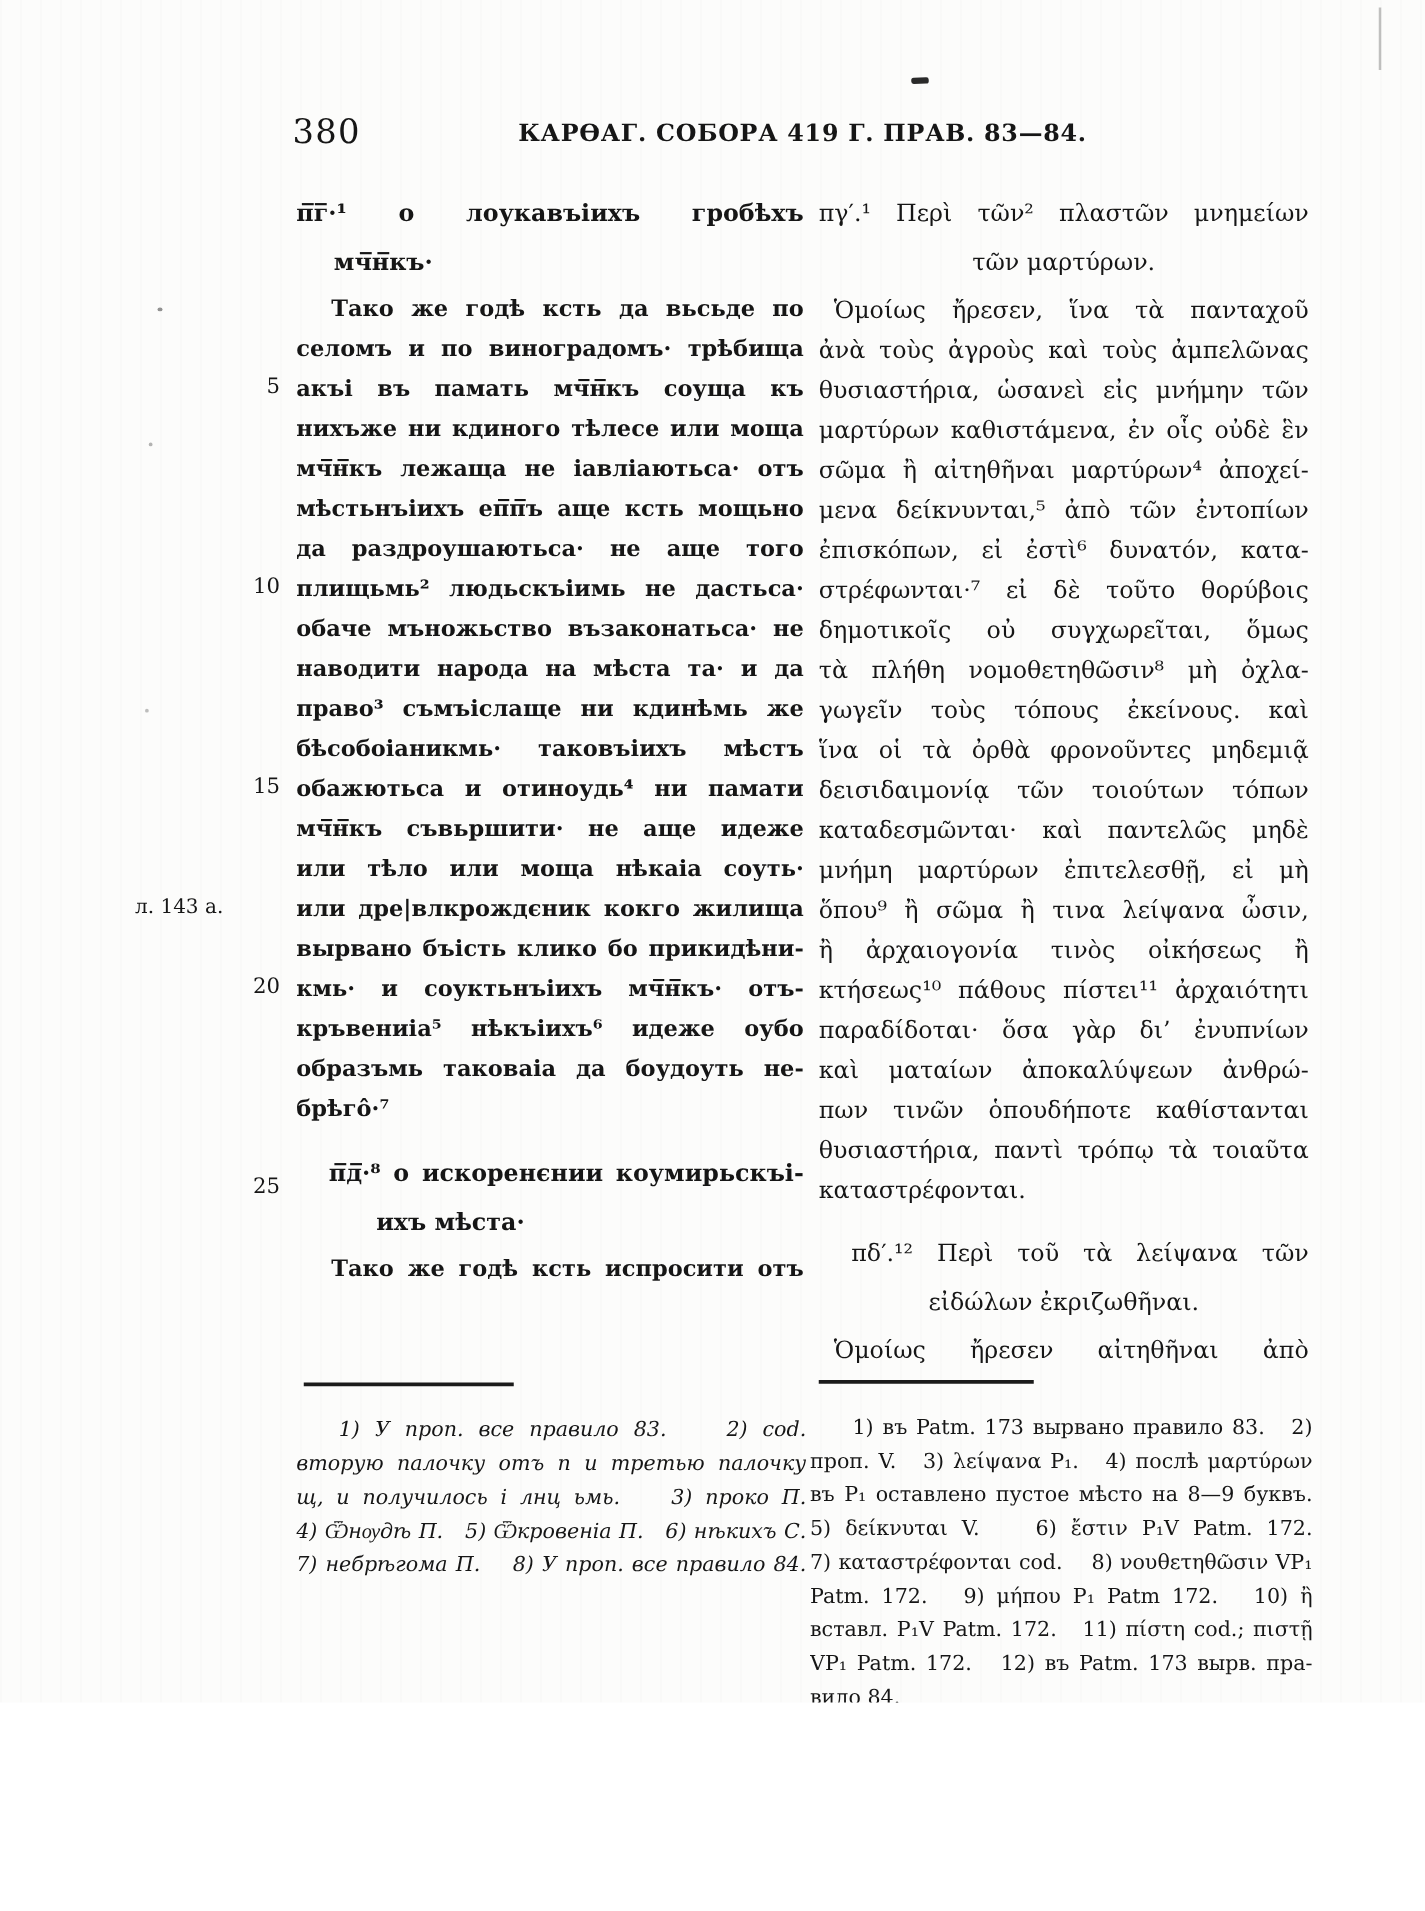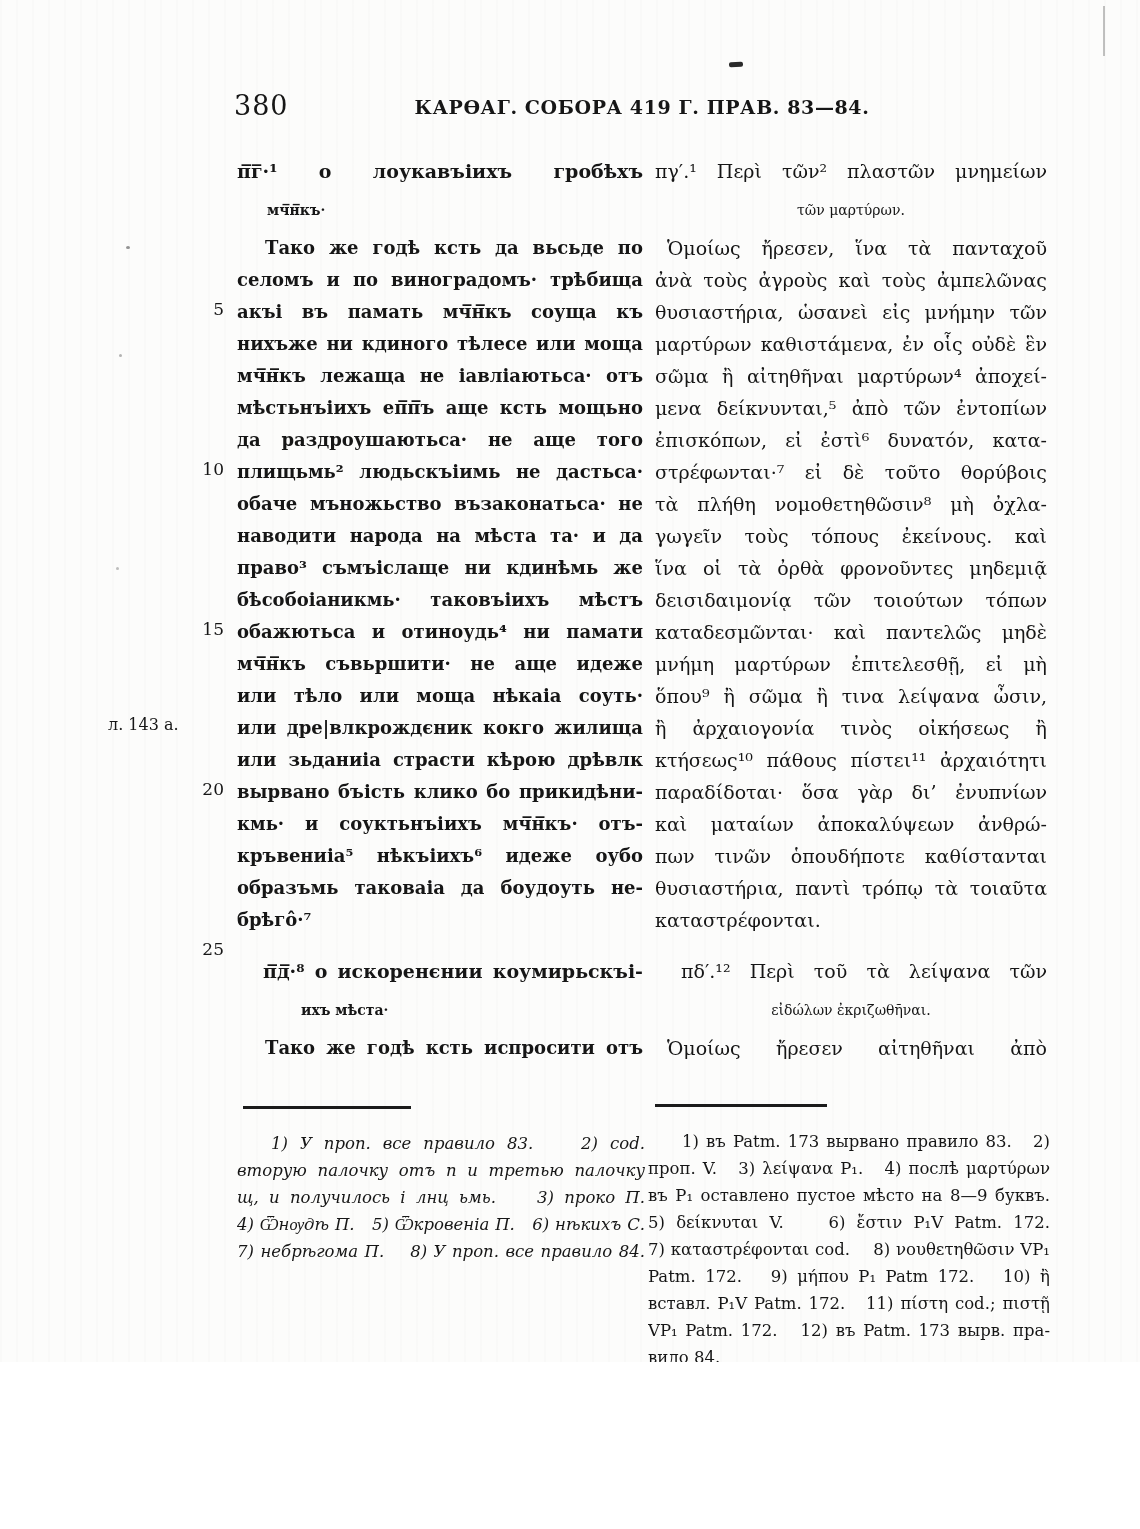--- a/index.html
+++ b/index.html
@@ -12,21 +12,21 @@
   }
   .abs{position:absolute;}
   .pagenum{left:234px; top:90px; font-size:27px; letter-spacing:1px;}
   .runhead{left:237px; top:96px; width:810px; text-align:center;
            font-size:19px; font-weight:bold; letter-spacing:0.6px;}
   .col{top:150px;}
   .sl{font-family:"DejaVu Serif","Liberation Serif",serif; font-weight:bold; font-size:18px;}
   .gr{font-size:19px;}
   .line{height:32px; line-height:32px; overflow:hidden;}
   .hline1{height:42px; line-height:42px; overflow:hidden; font-size:19px;}
-  .hline2{height:40px; line-height:36px; overflow:hidden; font-size:14px;}
+  .hline2{height:40px; line-height:36px; overflow:hidden; font-size:19px;}
   .just{text-align:justify; text-align-last:justify;}
   .center{text-align:center;}
   .ind12{text-indent:12px;}
   .ind28{text-indent:28px;}
   .padl30{padding-left:30px;}
   .padl64{padding-left:64px;}
   .padl26{padding-left:26px; box-sizing:border-box;}
   .gap14{height:14px;}
   .marginlbl{width:44px; text-align:right; font-size:17px; line-height:20px;}
   .folio{font-size:16px; line-height:20px;}
@@ -71,21 +71,20 @@
     <div class="line just">да раздроушаютьса· не аще того</div>
     <div class="line just">плищьмь² людьскъіимь не дастьса·</div>
     <div class="line just">обаче мъножьство възаконатьса· не</div>
     <div class="line just">наводити народа на мѣста та· и да</div>
     <div class="line just">право³ съмъіслаще ни кдинѣмь же</div>
     <div class="line just">бѣсобоіаникмь· таковъіихъ мѣстъ</div>
     <div class="line just">обажютьса и отиноудь⁴ ни памати</div>
     <div class="line just">мч̅н̅къ съвьршити· не аще идеже</div>
     <div class="line just">или тѣло или моща нѣкаіа соуть·</div>
     <div class="line just">или дре|влкрождєник кокго жилища</div>
-    <div class="line just">или зьданиіа страсти кѣрою дрѣвлк</div>
     <div class="line just">вырвано бъість клико бо прикидѣни-</div>
     <div class="line just">кмь· и соуктьнъіихъ мч̅н̅къ· отъ-</div>
     <div class="line just">кръвениіа⁵ нѣкъіихъ⁶ идеже оубо</div>
     <div class="line just">образъмь таковаіа да боудоуть не-</div>
     <div class="line">брѣго̂·⁷</div>
     <div class="gap14"></div>
     <div class="hline1 just padl26">п̅д̅·⁸ о искоренєнии коумирьскъі-</div>
     <div class="hline2 padl64">ихъ мѣста·</div>
     <div class="line just ind28">Тако же годѣ ксть испросити отъ</div>
   </div>
@@ -94,20 +93,21 @@
     <div class="hline1 just">πγ′.¹ Περὶ τῶν² πλαστῶν μνημείων</div>
     <div class="hline2 center">τῶν μαρτύρων.</div>
     <div class="line just ind12">Ὁμοίως ἤρεσεν, ἵνα τὰ πανταχοῦ</div>
     <div class="line just">ἀνὰ τοὺς ἀγροὺς καὶ τοὺς ἀμπελῶνας</div>
     <div class="line just">θυσιαστήρια, ὡσανεὶ εἰς μνήμην τῶν</div>
     <div class="line just">μαρτύρων καθιστάμενα, ἐν οἷς οὐδὲ ἓν</div>
     <div class="line just">σῶμα ἢ αἰτηθῆναι μαρτύρων⁴ ἀποχεί-</div>
     <div class="line just">μενα δείκνυνται,⁵ ἀπὸ τῶν ἐντοπίων</div>
     <div class="line just">ἐπισκόπων, εἰ ἐστὶ⁶ δυνατόν, κατα-</div>
     <div class="line just">στρέφωνται·⁷ εἰ δὲ τοῦτο θορύβοις</div>
+    <div class="line just">δημοτικοῖς οὐ συγχωρεῖται, ὅμως</div>
     <div class="line just">τὰ πλήθη νομοθετηθῶσιν⁸ μὴ ὀχλα-</div>
     <div class="line just">γωγεῖν τοὺς τόπους ἐκείνους. καὶ</div>
     <div class="line just">ἵνα οἱ τὰ ὀρθὰ φρονοῦντες μηδεμιᾷ</div>
     <div class="line just">δεισιδαιμονίᾳ τῶν τοιούτων τόπων</div>
     <div class="line just">καταδεσμῶνται· καὶ παντελῶς μηδὲ</div>
     <div class="line just">μνήμη μαρτύρων ἐπιτελεσθῇ, εἰ μὴ</div>
     <div class="line just">ὅπου⁹ ἢ σῶμα ἢ τινα λείψανα ὦσιν,</div>
     <div class="line just">ἢ ἀρχαιογονία τινὸς οἰκήσεως ἢ</div>
     <div class="line just">κτήσεως¹⁰ πάθους πίστει¹¹ ἀρχαιότητι</div>
     <div class="line just">παραδίδοται· ὅσα γὰρ δι’ ἐνυπνίων</div>

